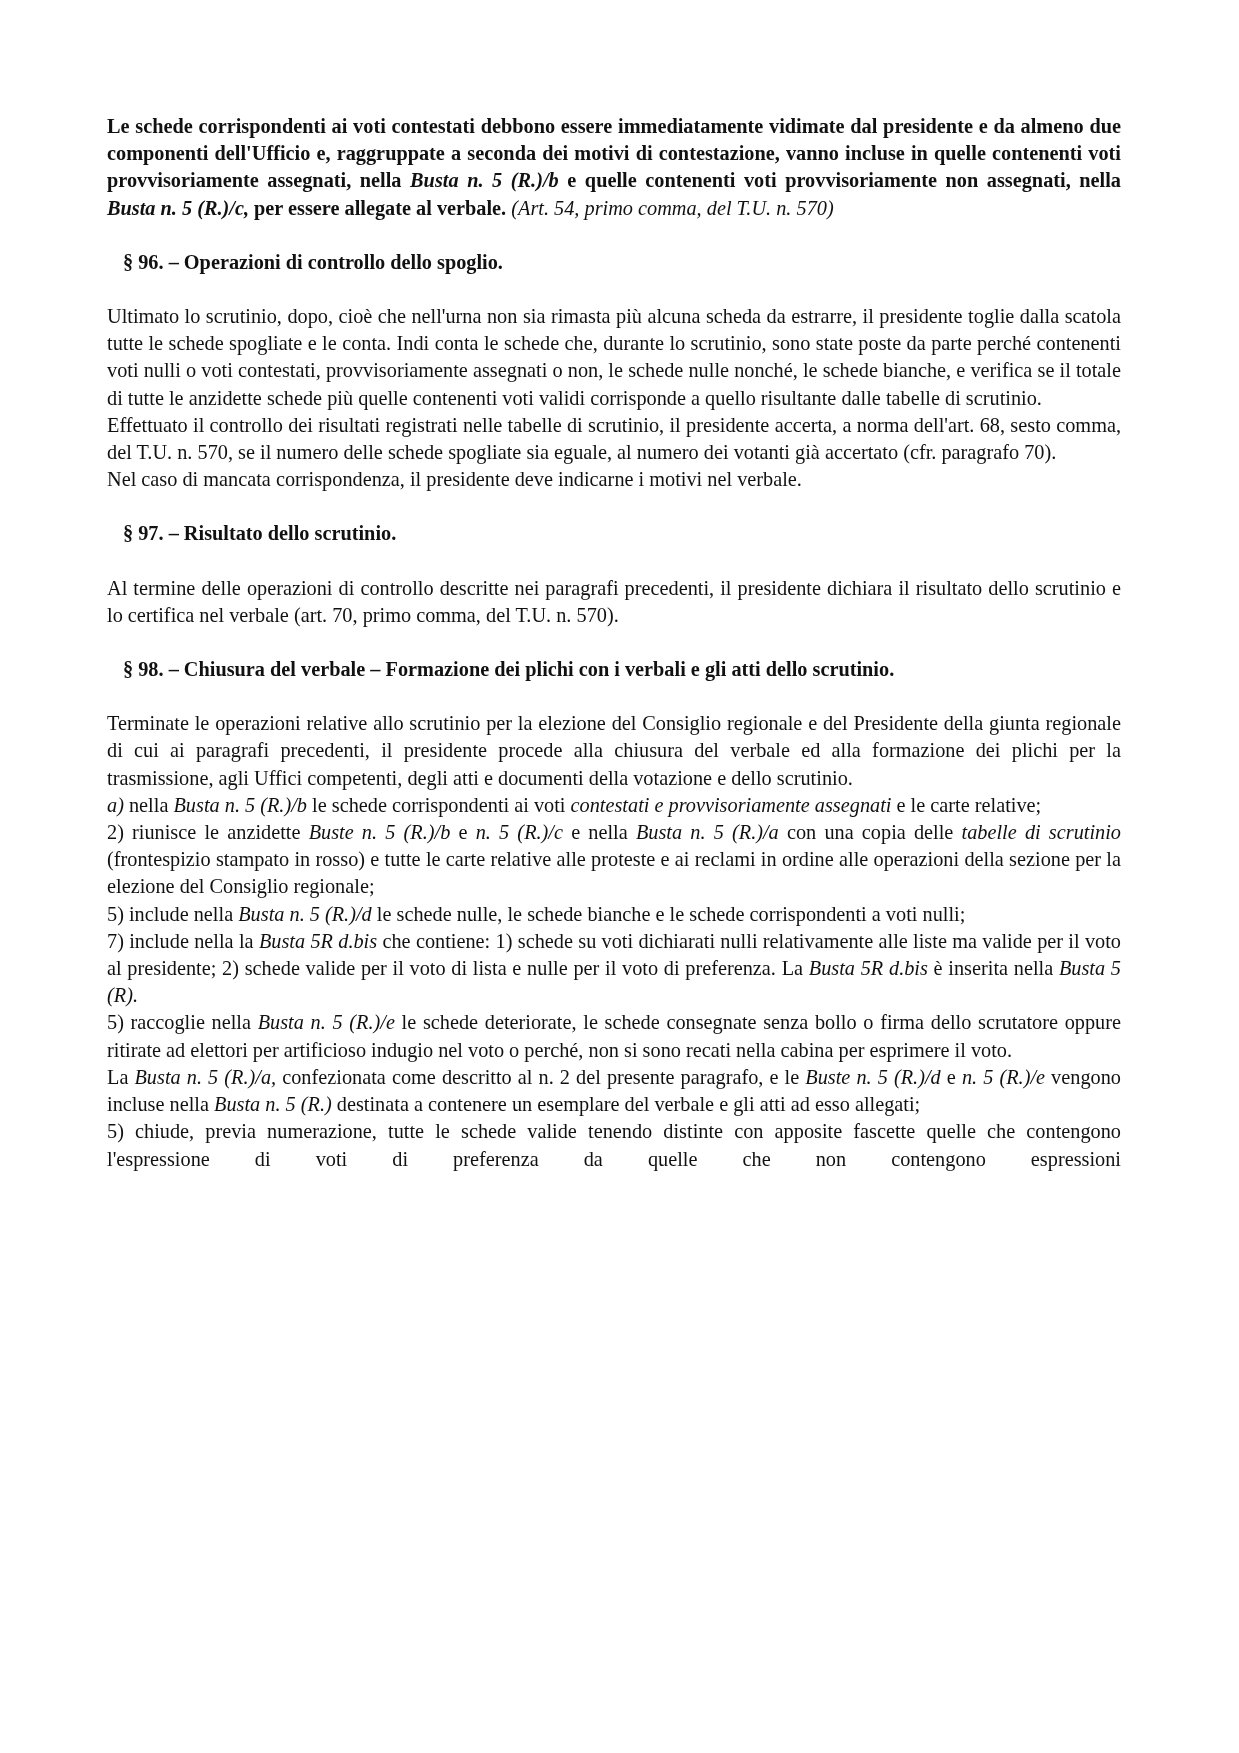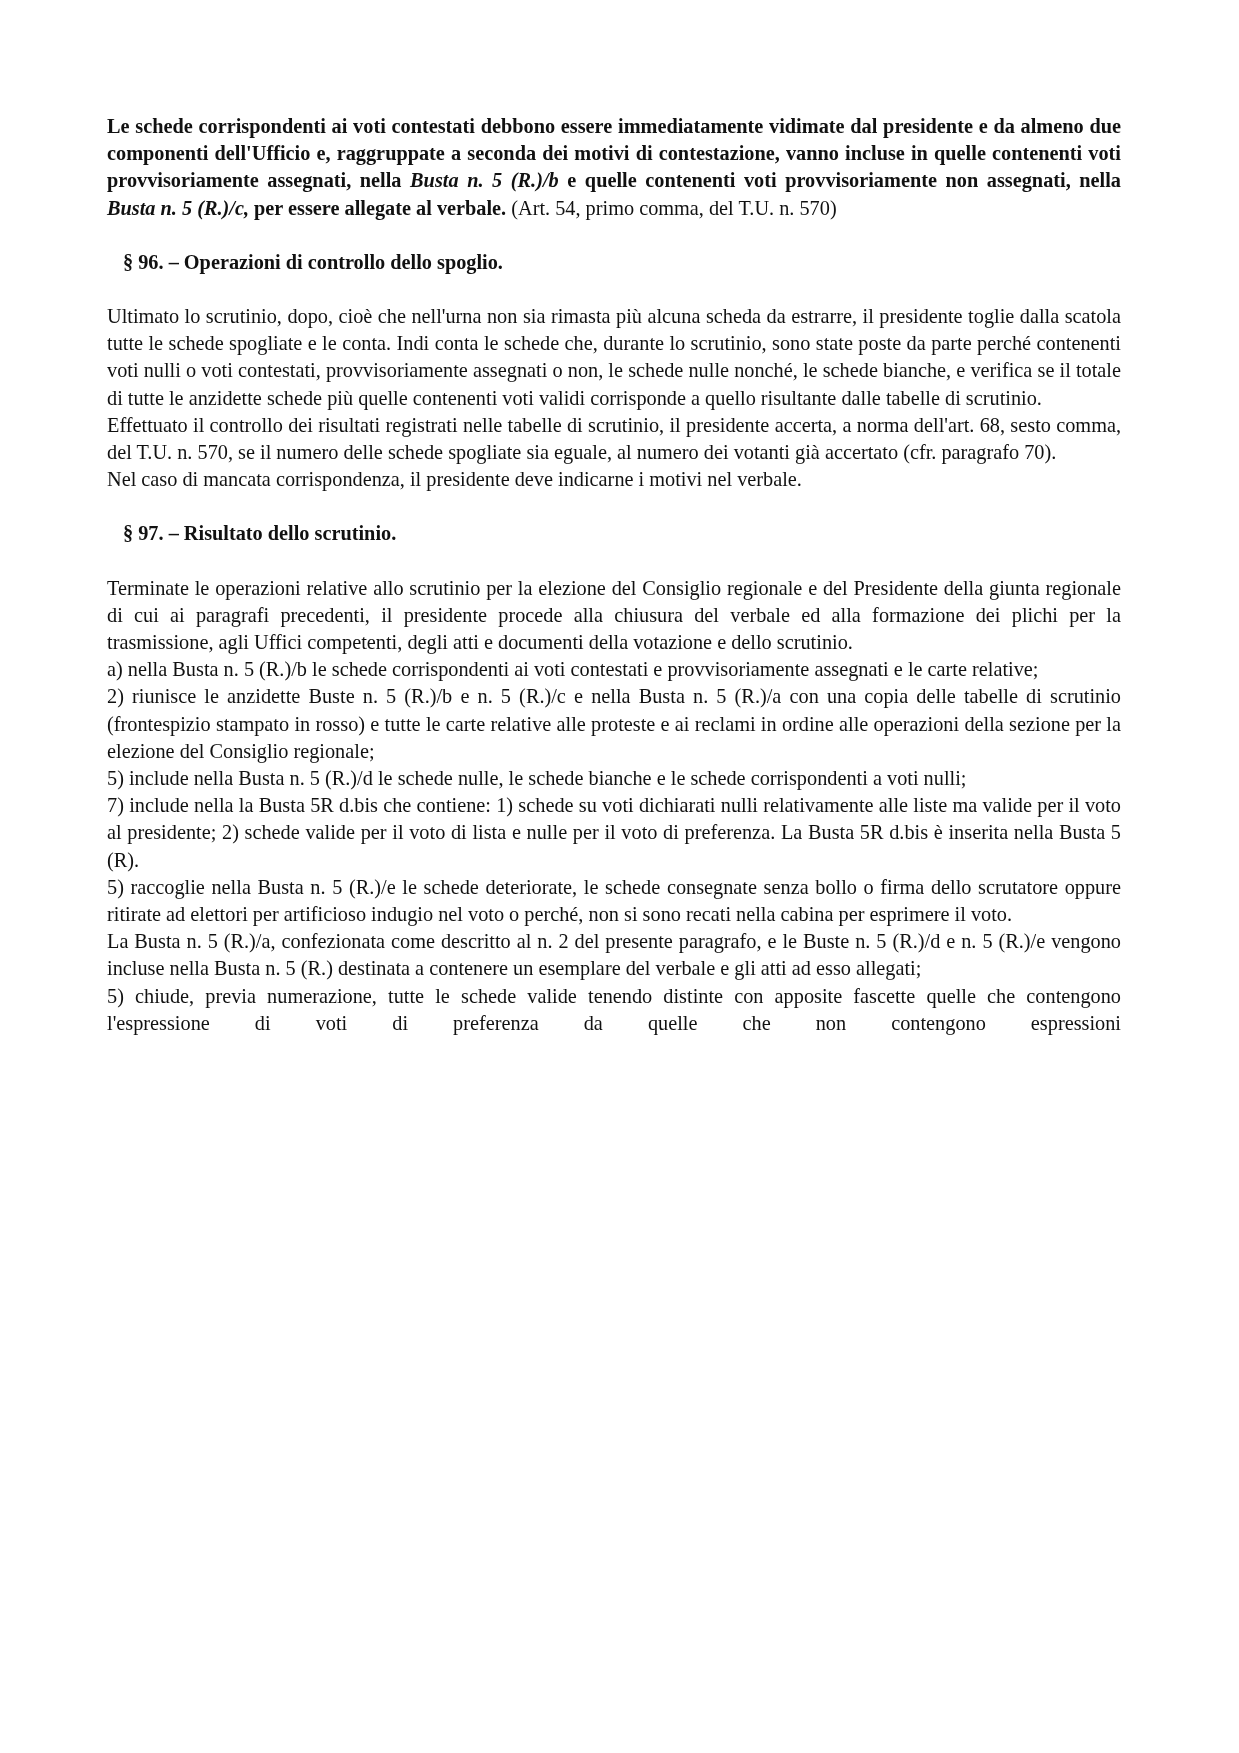--- a/index.html
+++ b/index.html
@@ -28,33 +28,35 @@
       text-align: justify;
       text-align-last: left;
     }
     .para.gap-after { margin-bottom: 27px; }
     .heading {
       margin: 0 0 27px 16px;
       font-weight: bold;
       text-align: left;
     }
     .b { font-weight: bold; }
-    .i { }
+    .i { font-style: italic; }
     .bi { font-weight: bold; font-style: italic; }
   </style>
 </head>
 <body>
 
 <div class="page" id="page">
     <p class="para gap-after"><span class="b">Le schede corrispondenti ai voti contestati debbono essere immediatamente vidimate dal presidente e da almeno due componenti dell'Ufficio e, raggruppate a seconda dei motivi di contestazione, vanno incluse in quelle contenenti voti provvisoriamente assegnati, nella </span><span class="bi">Busta n. 5 (R.)/b</span><span class="b"> e quelle contenenti voti provvisoriamente non assegnati, nella </span><span class="bi">Busta n. 5 (R.)/c,</span><span class="b"> per essere allegate al verbale. </span><span class="i">(Art. 54, primo comma, del T.U. n. 570)</span></p>
     <h2 class="heading" style="font-size: inherit;">§ 96. – Operazioni di controllo dello spoglio.</h2>
     <p class="para"><span>Ultimato lo scrutinio, dopo, cioè che nell'urna non sia rimasta più alcuna scheda da estrarre, il presidente toglie dalla scatola tutte le schede spogliate e le conta. Indi conta le schede che, durante lo scrutinio, sono state poste da parte perché contenenti voti nulli o voti contestati, provvisoriamente assegnati o non, le schede nulle nonché, le schede bianche, e verifica se il totale di tutte le anzidette schede più quelle contenenti voti validi corrisponde a quello risultante dalle tabelle di scrutinio.</span></p>
     <p class="para"><span>Effettuato il controllo dei risultati registrati nelle tabelle di scrutinio, il presidente accerta, a norma dell'art. 68, sesto comma, del T.U. n. 570, se il numero delle schede spogliate sia eguale, al numero dei votanti già accertato (cfr. paragrafo 70).</span></p>
     <p class="para gap-after"><span>Nel caso di mancata corrispondenza, il presidente deve indicarne i motivi nel verbale.</span></p>
     <h2 class="heading" style="font-size: inherit;">§ 97. – Risultato dello scrutinio.</h2>
+    <p class="para gap-after"><span>Al termine delle operazioni di controllo descritte nei paragrafi precedenti, il presidente dichiara il risultato dello scrutinio e lo certifica nel verbale (art. 70, primo comma, del T.U. n. 570).</span></p>
+    <h2 class="heading" style="font-size: inherit;">§ 98. – Chiusura del verbale – Formazione dei plichi con i verbali e gli atti dello scrutinio.</h2>
     <p class="para"><span>Terminate le operazioni relative allo scrutinio per la elezione del Consiglio regionale e del Presidente della giunta regionale di cui ai paragrafi precedenti, il presidente procede alla chiusura del verbale ed alla formazione dei plichi per la trasmissione, agli Uffici competenti, degli atti e documenti della votazione e dello scrutinio.</span></p>
     <p class="para"><span class="i">a)</span><span> nella </span><span class="i">Busta n. 5 (R.)/b</span><span> le schede corrispondenti ai voti </span><span class="i">contestati e provvisoriamente assegnati</span><span> e le carte relative;</span></p>
     <p class="para"><span>2) riunisce le anzidette </span><span class="i">Buste n. 5 (R.)/b</span><span> e </span><span class="i">n. 5 (R.)/c</span><span> e nella </span><span class="i">Busta n. 5 (R.)/a</span><span> con una copia delle </span><span class="i">tabelle di scrutinio</span><span> (frontespizio stampato in rosso) e tutte le carte relative alle proteste e ai reclami in ordine alle operazioni della sezione per la elezione del Consiglio regionale;</span></p>
     <p class="para"><span>5) include nella </span><span class="i">Busta n. 5 (R.)/d</span><span> le schede nulle, le schede bianche e le schede corrispondenti a voti nulli;</span></p>
     <p class="para"><span>7) include nella la </span><span class="i">Busta 5R d.bis</span><span> che contiene: 1) schede su voti dichiarati nulli relativamente alle liste ma valide per il voto al presidente; 2) schede valide per il voto di lista e nulle per il voto di preferenza. La </span><span class="i">Busta 5R d.bis</span><span> è inserita nella </span><span class="i">Busta 5 (R).</span></p>
     <p class="para"><span>5) raccoglie nella </span><span class="i">Busta n. 5 (R.)/e</span><span> le schede deteriorate, le schede consegnate senza bollo o firma dello scrutatore oppure ritirate ad elettori per artificioso indugio nel voto o perché, non si sono recati nella cabina per esprimere il voto.</span></p>
     <p class="para"><span>La </span><span class="i">Busta n. 5 (R.)/a,</span><span> confezionata come descritto al n. 2 del presente paragrafo, e le </span><span class="i">Buste n. 5 (R.)/d</span><span> e </span><span class="i">n. 5 (R.)/e</span><span> vengono incluse nella </span><span class="i">Busta n. 5 (R.)</span><span> destinata a contenere un esemplare del verbale e gli atti ad esso allegati;</span></p>
     <p class="para" style="text-align-last: justify; font-family: Liberation Serif, serif;"><span>5) chiude, previa numerazione, tutte le schede valide tenendo distinte con apposite fascette quelle che contengono l'espressione di voti di preferenza da quelle che non contengono espressioni</span></p>
   </div>
 

